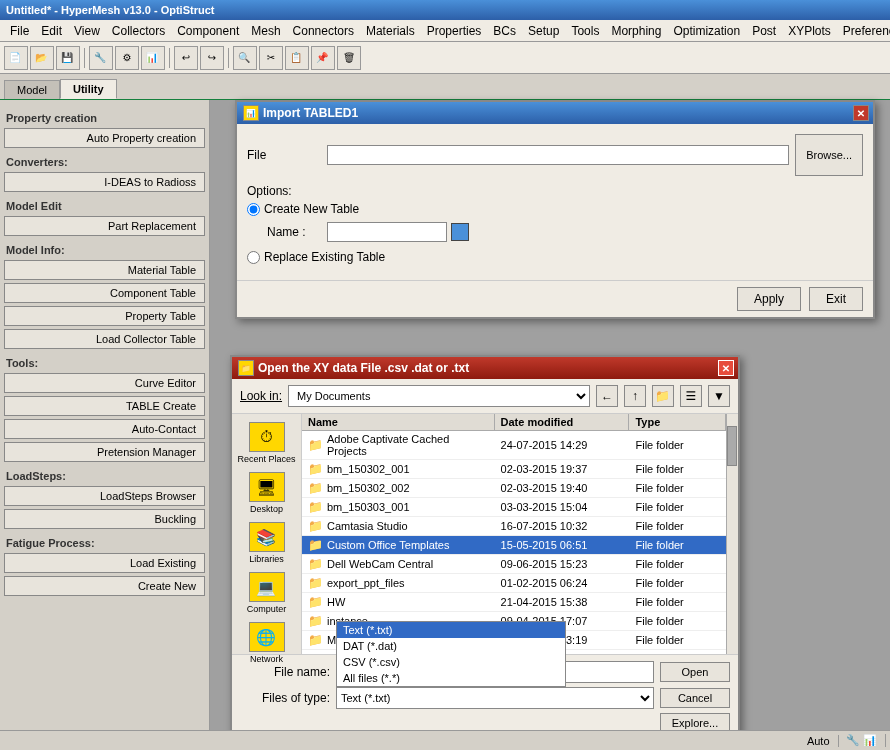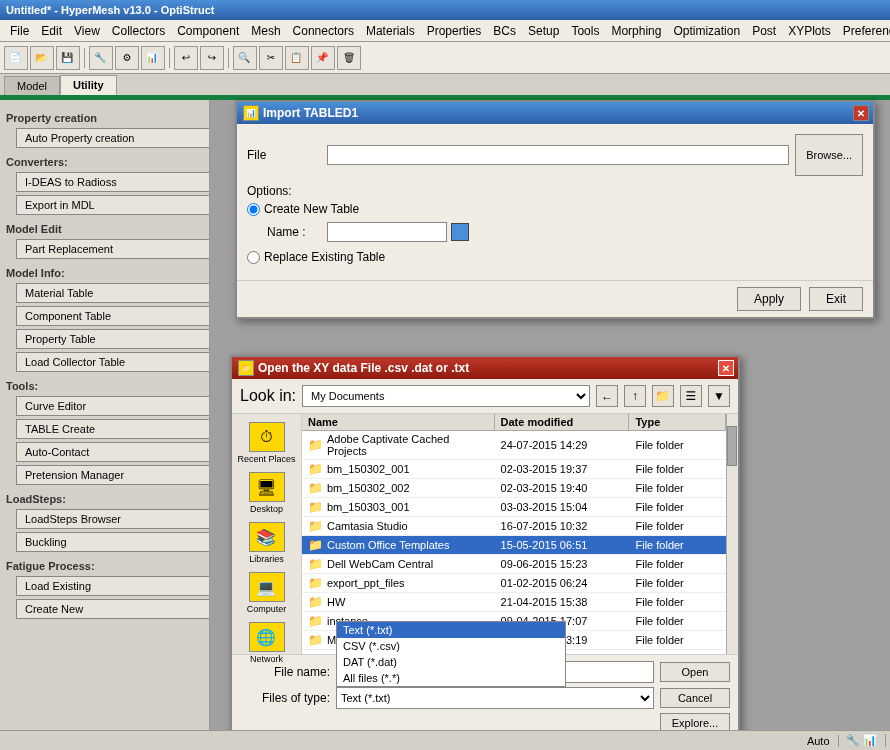--- a/index.html
+++ b/index.html
@@ -68,21 +68,21 @@
       margin: 0 2px;
     }
 
     
     .tabbar {
       background: #d4d0c8;
       height: 26px;
       display: flex;
       align-items: flex-end;
       padding: 0 4px;
-      border-bottom: 5px solid #15803d;
+      border-bottom: 1px solid #15803d;
     }
     .tab {
       padding: 3px 12px;
       background: #c4c0b8;
       border: 1px solid #999;
       border-bottom: none;
       cursor: pointer;
       font-size: 11px;
     }
     .tab.active {
@@ -111,24 +111,23 @@
       margin: 8px 0 4px 2px;
     }
     .sidebar-btn {
       display: block;
       width: 100%;
       background: #e8e4dc;
       border: 1px solid #888;
       padding: 3px 8px;
       margin-bottom: 3px;
       cursor: pointer;
-      text-align: left;
+      text-align: right;
       font-size: 11px;
       color: #000;
-      margin-left: 12px;
     }
 
     
     .statusbar {
       position: absolute;
       bottom: 0;
       left: 0;
       right: 0;
       height: 20px;
       background: #d4d0c8;
@@ -320,22 +319,23 @@
       cursor: pointer;
     }
     .look-in-row {
       display: flex;
       align-items: center;
       padding: 6px 8px;
       gap: 6px;
       border-bottom: 1px solid #ccc;
     }
     .look-in-label {
-      font-size: 16px;
+      font-size: 12px;
       white-space: nowrap;
+      text-decoration: underline;
     }
     .look-in-select {
       flex: 1;
       height: 22px;
       border: 1px solid #888;
       background: white;
       font-size: 11px;
       padding: 1px 4px;
     }
     .nav-btn {
@@ -553,21 +553,20 @@
   <div class="tab">Model</div>
   <div class="tab active">Utility</div>
 </div>
 
 <div class="sidebar">
   <div class="sidebar-section-title">Property creation</div>
   <button class="sidebar-btn">Auto Property creation</button>
 
   <div class="sidebar-section-title">Converters:</div>
   <button class="sidebar-btn">I-DEAS to Radioss</button>
-  <button class="sidebar-btn">Export in MDL</button>
 
   <div class="sidebar-section-title">Model Edit</div>
   <button class="sidebar-btn">Part Replacement</button>
 
   <div class="sidebar-section-title">Model Info:</div>
   <button class="sidebar-btn">Material Table</button>
   <button class="sidebar-btn">Component Table</button>
   <button class="sidebar-btn">Property Table</button>
   <button class="sidebar-btn">Load Collector Table</button>
 
@@ -749,22 +748,22 @@
     </div>
     <div class="file-bottom-row">
       <div class="file-bottom-label">Files of type:</div>
       <div style="flex:1; position:relative;">
         <select class="file-bottom-select" style="width:100%;">
           <option>Text (*.txt)</option>
         </select>
         
         <div class="dropdown-list" style="bottom:22px; left:0;">
           <div class="dropdown-item selected">Text (*.txt)</div>
+          <div class="dropdown-item">DAT (*.dat)</div>
           <div class="dropdown-item">CSV (*.csv)</div>
-          <div class="dropdown-item">DAT (*.dat)</div>
           <div class="dropdown-item">All files (*.*)</div>
         </div>
       </div>
       <button class="file-action-btn">Cancel</button>
     </div>
     <div class="file-bottom-row" style="justify-content: flex-end; align-items: center;">
       <button class="file-action-btn">Explore...</button>
     </div>
   </div>
 </div>

